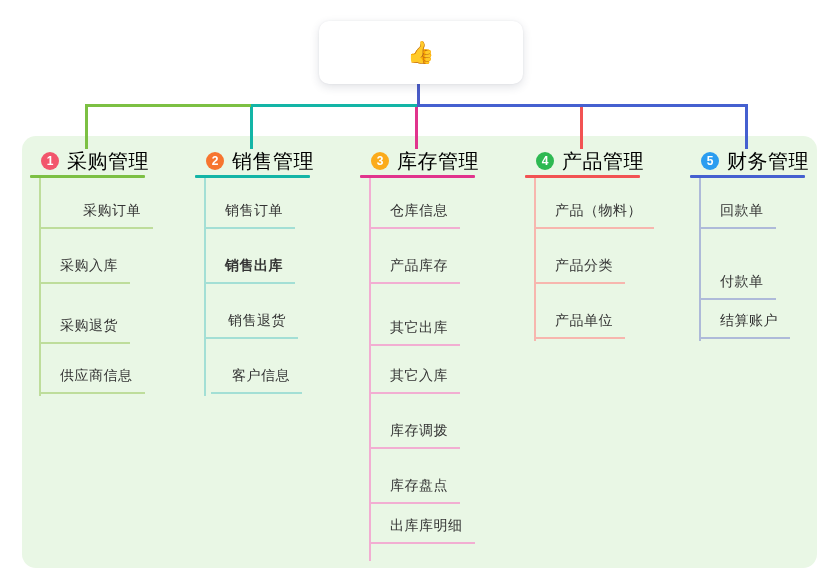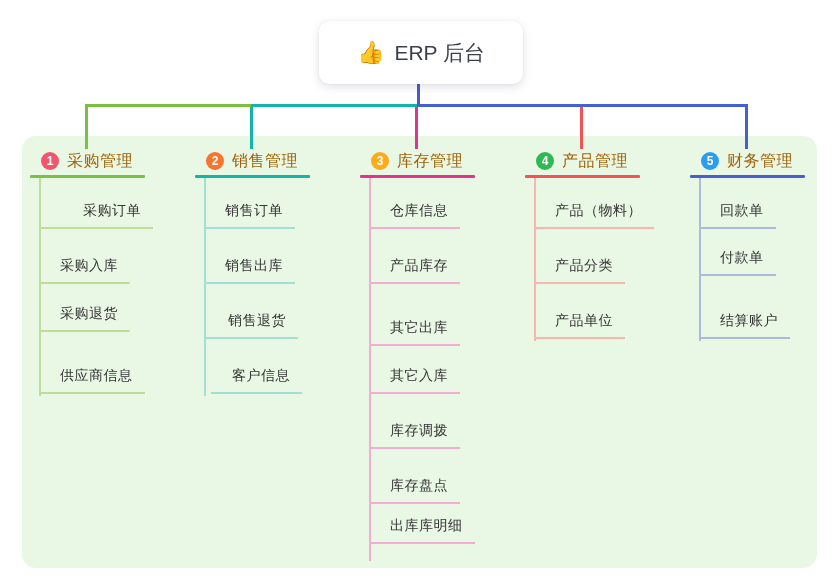--- a/index.html
+++ b/index.html
@@ -30,38 +30,37 @@
   
   .branch-header{
     position:absolute;height:26px;display:flex;align-items:center;
     z-index:3;cursor:default;
   }
   .badge{
     width:18px;height:18px;border-radius:50%;margin-left:11px;margin-right:8px;
     color:#ffffff;font-size:12px;font-weight:600;line-height:18px;text-align:center;
     flex:0 0 18px;
   }
-  .branch-label{font-size:16px;font-weight:500;color:#a16207;letter-spacing:.5px;}
+  .branch-label{font-size:20px;font-weight:500;color:#000000;letter-spacing:.5px;}
   .underline{position:absolute;height:3px;z-index:2;border-radius:1px;}
   .trunk{position:absolute;width:2px;z-index:2;}
   .child{
     position:absolute;display:flex;align-items:flex-end;
     padding:0 12px 7px 21px;height:23px;
     border-bottom:2px solid transparent;
     font-size:14px;color:#333333;white-space:nowrap;z-index:3;letter-spacing:.5px;
   }
 </style>
 </head>
 <body>
 
 <div class="canvas">
 
   <div class="root-card">
     <span class="emoji">👍</span>
-    <span>ERP 后台</span>
   </div>
 
   <div id="connectors">
       <div class="vline" style="left: 85px; top: 104px; height: 45px; background: rgb(124, 192, 67);"></div>
       <div class="vline" style="left: 250px; top: 104px; height: 45px; background: rgb(19, 181, 166);"></div>
       <div class="vline" style="left: 415px; top: 104px; height: 45px; background: rgb(225, 52, 141);"></div>
       <div class="vline" style="left: 580px; top: 104px; height: 45px; background: rgb(242, 83, 83);"></div>
       <div class="vline" style="left: 745px; top: 104px; height: 45px; background: rgb(69, 96, 208);"></div>
       <div class="hline" style="left: 85px; top: 104px; width: 168px; background: rgb(124, 192, 67);"></div>
       <div class="hline" style="left: 251px; top: 104px; width: 167px; background: rgb(19, 181, 166);"></div>
@@ -77,36 +76,36 @@
         <span class="branch-label">采购管理</span>
       </div>
       <div class="underline" style="left: 30px; top: 175px; width: 115px; background: rgb(124, 192, 67);"></div>
       <div class="trunk" style="left: 39px; top: 178px; height: 218px; background: rgb(190, 221, 155);"></div>
       <div class="child" style="left: 39px; top: 197px; border-bottom-color: rgb(190, 221, 155); padding-left: 44px;">
         <span>采购订单</span>
       </div>
       <div class="child" style="left: 39px; top: 252px; border-bottom-color: rgb(190, 221, 155);">
         <span>采购入库</span>
       </div>
-      <div class="child" style="left: 39px; top: 300px; border-bottom-color: rgb(190, 221, 155);">
+      <div class="child" style="left: 39px; top: 312px; border-bottom-color: rgb(190, 221, 155);">
         <span>采购退货</span>
       </div>
       <div class="child" style="left: 39px; top: 362px; border-bottom-color: rgb(190, 221, 155); justify-content: flex-end;">
         <span>供应商信息</span>
       </div>
       <div class="branch-header" style="left: 195px; top: 148px;">
         <span class="badge" style="background: rgb(247, 117, 47);">2</span>
         <span class="branch-label">销售管理</span>
       </div>
       <div class="underline" style="left: 195px; top: 175px; width: 115px; background: rgb(19, 181, 166);"></div>
       <div class="trunk" style="left: 204px; top: 178px; height: 218px; background: rgb(163, 223, 213);"></div>
       <div class="child" style="left: 204px; top: 197px; border-bottom-color: rgb(163, 223, 213);">
         <span>销售订单</span>
       </div>
-      <div class="child" style="left: 204px; top: 252px; border-bottom-color: rgb(163, 223, 213);">
+      <div class="child" style="left: 204px; top: 252px; border-bottom-color: rgb(163, 223, 213); font-weight: bold;">
         <span>销售出库</span>
       </div>
       <div class="child" style="left: 204px; top: 307px; border-bottom-color: rgb(163, 223, 213); padding-left: 24px;">
         <span>销售退货</span>
       </div>
       <div class="child" style="left: 211px; top: 362px; border-bottom-color: rgb(163, 223, 213);">
         <span>客户信息</span>
       </div>
       <div class="branch-header" style="left: 360px; top: 148px;">
         <span class="badge" style="background: rgb(251, 171, 27);">3</span>
@@ -152,21 +151,21 @@
       </div>
       <div class="branch-header" style="left: 690px; top: 148px;">
         <span class="badge" style="background: rgb(43, 157, 240);">5</span>
         <span class="branch-label">财务管理</span>
       </div>
       <div class="underline" style="left: 690px; top: 175px; width: 115px; background: rgb(69, 96, 208);"></div>
       <div class="trunk" style="left: 699px; top: 178px; height: 163px; background: rgb(174, 186, 217);"></div>
       <div class="child" style="left: 699px; top: 197px; border-bottom-color: rgb(174, 186, 217);">
         <span>回款单</span>
       </div>
-      <div class="child" style="left: 699px; top: 244px; border-bottom-color: rgb(174, 186, 217);">
+      <div class="child" style="left: 699px; top: 268px; border-bottom-color: rgb(174, 186, 217);">
         <span>付款单</span>
       </div>
       <div class="child" style="left: 699px; top: 307px; border-bottom-color: rgb(174, 186, 217);">
         <span>结算账户</span>
       </div>
     </div>
 
 </div>
 
 </body></html>

